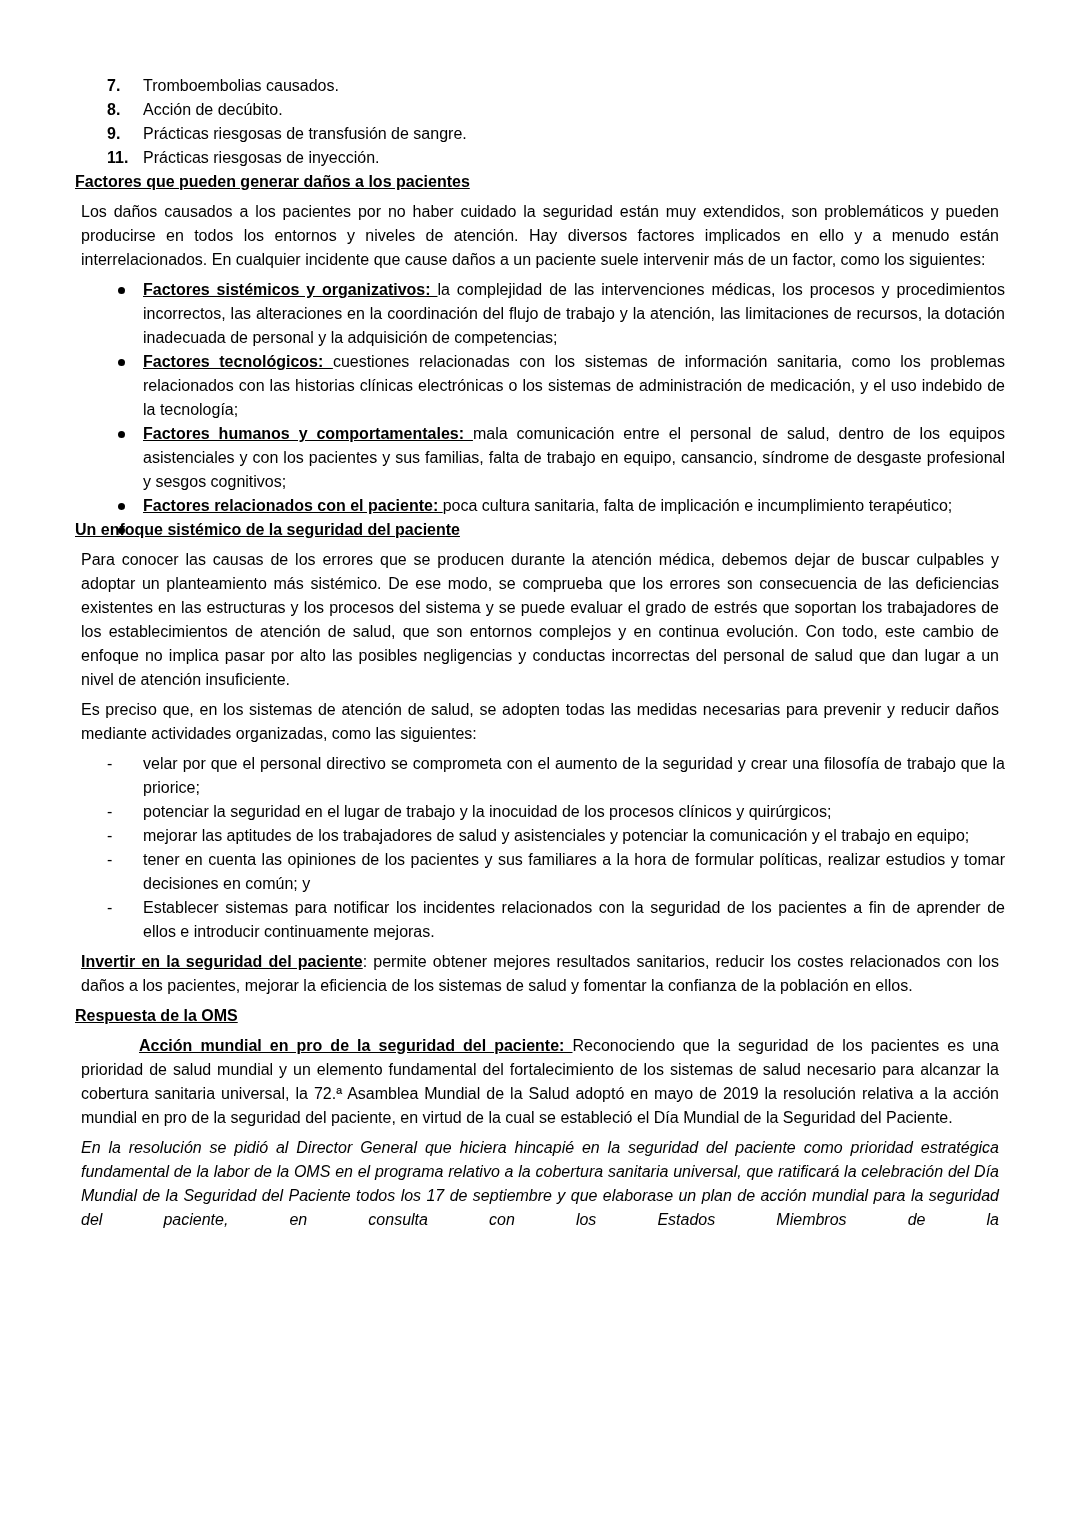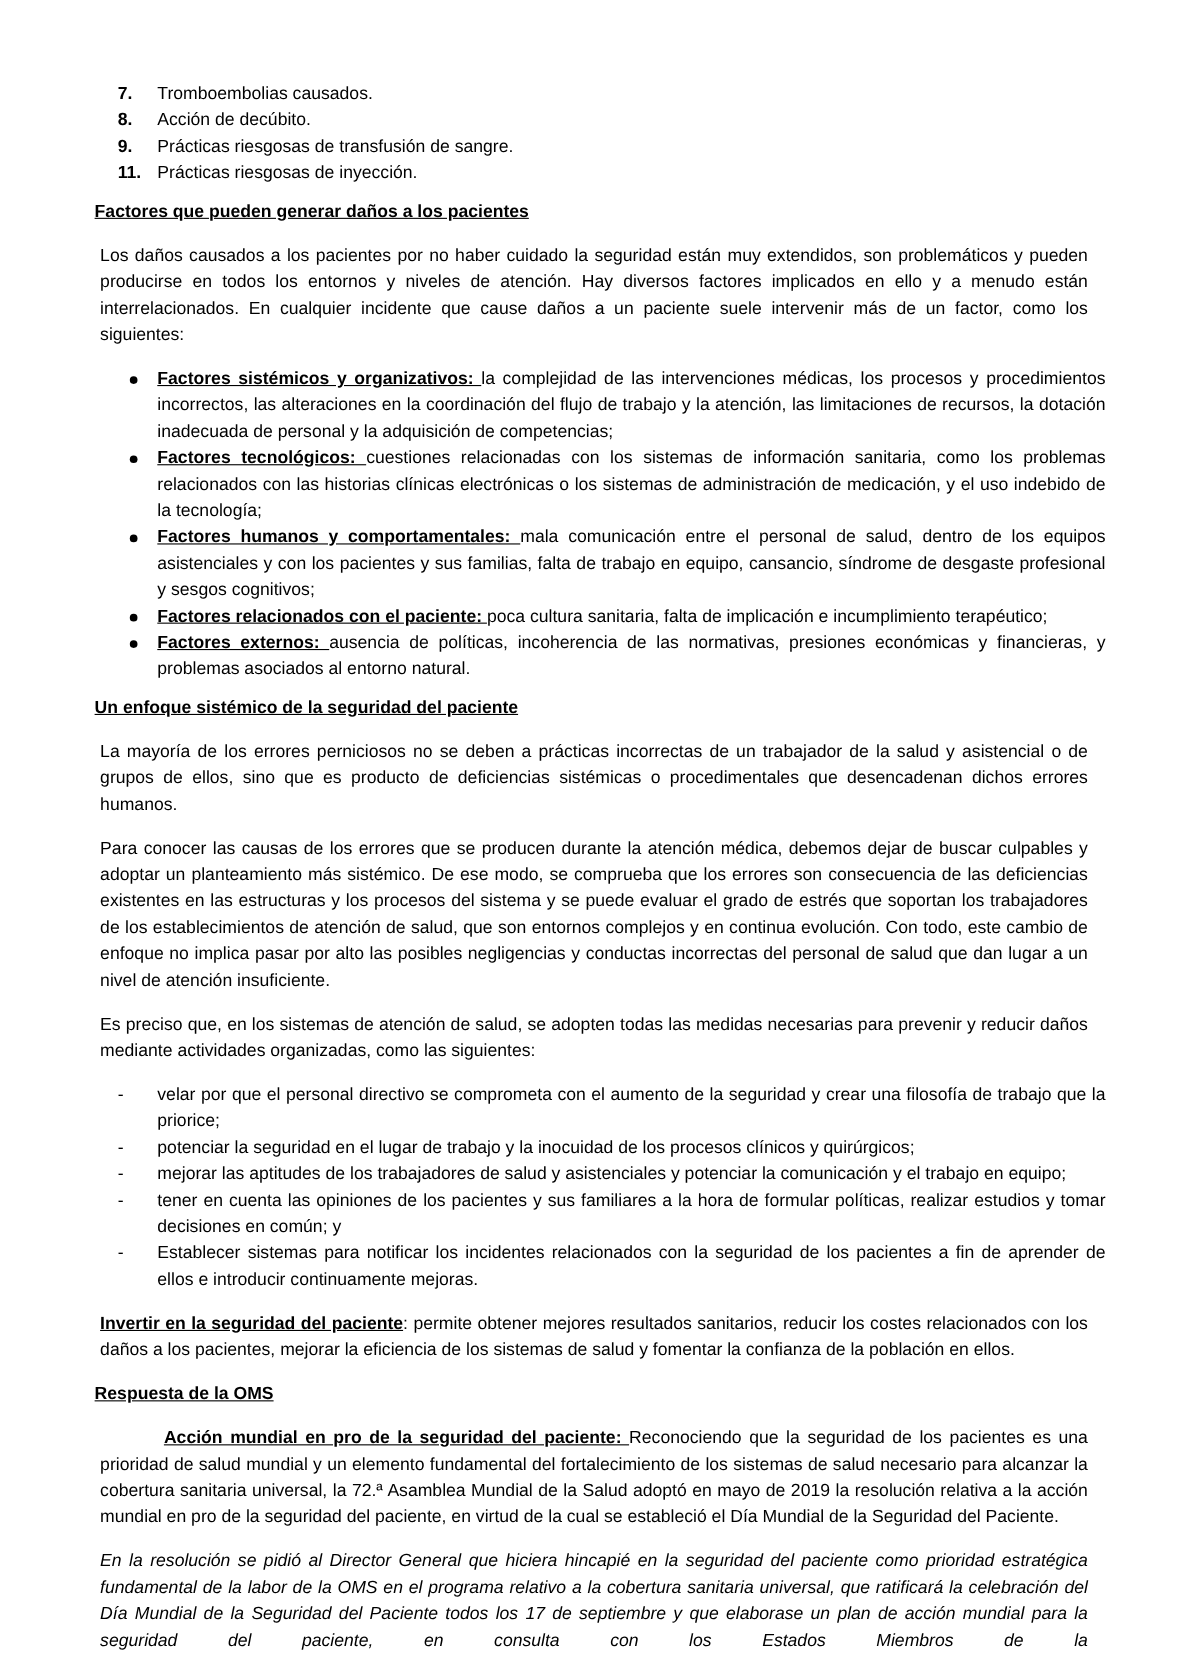--- a/index.html
+++ b/index.html
@@ -10,23 +10,23 @@
     margin: 0 auto;
     background: #ffffff;
     padding: 74px 75px 0 75px;
     font-family: "Liberation Sans", sans-serif;
     font-size: 16px;
     line-height: 24px;
     color: #000000;
     overflow: hidden;
   }
   .doc-body { width: 100%; }
-  p.paragraph { margin: 16px; text-align: justify; }
+  p.paragraph { margin: 6px; text-align: justify; }
   .heading {
-    margin: 11px;
+    margin: 0;
     font-weight: bold;
     text-decoration: underline;
     text-align: left;
   }
   .run-bold-underline { font-weight: bold; text-decoration: underline; }
   .run-normal { font-weight: normal; }
   .indent-first { text-indent: 58px; }
   .justify-last { text-align-last: justify; font-style: italic; }
   .list { margin: 0; }
   .list-item {
@@ -62,24 +62,23 @@
         <div class="list-item"><span class="marker">9.</span><span class="item-text">Prácticas riesgosas de transfusión de sangre.</span></div>
         <div class="list-item"><span class="marker">11.</span><span class="item-text">Prácticas riesgosas de inyección.</span></div>
       </div>
       <div class="heading">Factores que pueden generar daños a los pacientes</div>
       <p class="paragraph">Los daños causados a los pacientes por no haber cuidado la seguridad están muy extendidos, son problemáticos y pueden producirse en todos los entornos y niveles de atención. Hay diversos factores implicados en ello y a menudo están interrelacionados. En cualquier incidente que cause daños a un paciente suele intervenir más de un factor, como los siguientes:</p>
       <div class="list list-bullet">
         <div class="list-item"><span class="bullet-dot"></span><span class="item-text"><span class="run-bold-underline">Factores sistémicos y organizativos: </span><span class="run-normal">la complejidad de las intervenciones médicas, los procesos y procedimientos incorrectos, las alteraciones en la coordinación del flujo de trabajo y la atención, las limitaciones de recursos, la dotación inadecuada de personal y la adquisición de competencias;</span></span></div>
         <div class="list-item"><span class="bullet-dot"></span><span class="item-text"><span class="run-bold-underline">Factores tecnológicos: </span><span class="run-normal">cuestiones relacionadas con los sistemas de información sanitaria, como los problemas relacionados con las historias clínicas electrónicas o los sistemas de administración de medicación, y el uso indebido de la tecnología;</span></span></div>
         <div class="list-item"><span class="bullet-dot"></span><span class="item-text"><span class="run-bold-underline">Factores humanos y comportamentales: </span><span class="run-normal">mala comunicación entre el personal de salud, dentro de los equipos asistenciales y con los pacientes y sus familias, falta de trabajo en equipo, cansancio, síndrome de desgaste profesional y sesgos cognitivos;</span></span></div>
         <div class="list-item"><span class="bullet-dot"></span><span class="item-text"><span class="run-bold-underline">Factores relacionados con el paciente: </span><span class="run-normal">poca cultura sanitaria, falta de implicación e incumplimiento terapéutico;</span></span></div>
-        <div class="list-item"><span class="bullet-dot"></span><span class="item-text"><span class="run-bold-underline">Factores externos: </span><span class="run-normal">ausencia de políticas, incoherencia de las normativas, presiones económicas y financieras, y problemas asociados al entorno natural.</span></span></div>
+        <div class="list-item"><span class="bullet-dot"></span></div>
       </div>
       <div class="heading">Un enfoque sistémico de la seguridad del paciente</div>
-      <p class="paragraph">La mayoría de los errores perniciosos no se deben a prácticas incorrectas de un trabajador de la salud y asistencial o de grupos de ellos, sino que es producto de deficiencias sistémicas o procedimentales que desencadenan dichos errores humanos.</p>
       <p class="paragraph">Para conocer las causas de los errores que se producen durante la atención médica, debemos dejar de buscar culpables y adoptar un planteamiento más sistémico. De ese modo, se comprueba que los errores son consecuencia de las deficiencias existentes en las estructuras y los procesos del sistema y se puede evaluar el grado de estrés que soportan los trabajadores de los establecimientos de atención de salud, que son entornos complejos y en continua evolución. Con todo, este cambio de enfoque no implica pasar por alto las posibles negligencias y conductas incorrectas del personal de salud que dan lugar a un nivel de atención insuficiente.</p>
       <p class="paragraph">Es preciso que, en los sistemas de atención de salud, se adopten todas las medidas necesarias para prevenir y reducir daños mediante actividades organizadas, como las siguientes:</p>
       <div class="list list-dash">
         <div class="list-item"><span class="marker">-</span><span class="item-text">velar por que el personal directivo se comprometa con el aumento de la seguridad y crear una filosofía de trabajo que la priorice;</span></div>
         <div class="list-item"><span class="marker">-</span><span class="item-text">potenciar la seguridad en el lugar de trabajo y la inocuidad de los procesos clínicos y quirúrgicos;</span></div>
         <div class="list-item"><span class="marker">-</span><span class="item-text">mejorar las aptitudes de los trabajadores de salud y asistenciales y potenciar la comunicación y el trabajo en equipo;</span></div>
         <div class="list-item"><span class="marker">-</span><span class="item-text">tener en cuenta las opiniones de los pacientes y sus familiares a la hora de formular políticas, realizar estudios y tomar decisiones en común; y</span></div>
         <div class="list-item"><span class="marker">-</span><span class="item-text">Establecer sistemas para notificar los incidentes relacionados con la seguridad de los pacientes a fin de aprender de ellos e introducir continuamente mejoras.</span></div>
       </div>
       <p class="paragraph"><span class="run-bold-underline">Invertir en la seguridad del paciente</span><span class="run-normal">: permite obtener mejores resultados sanitarios, reducir los costes relacionados con los daños a los pacientes, mejorar la eficiencia de los sistemas de salud y fomentar la confianza de la población en ellos.</span></p>

